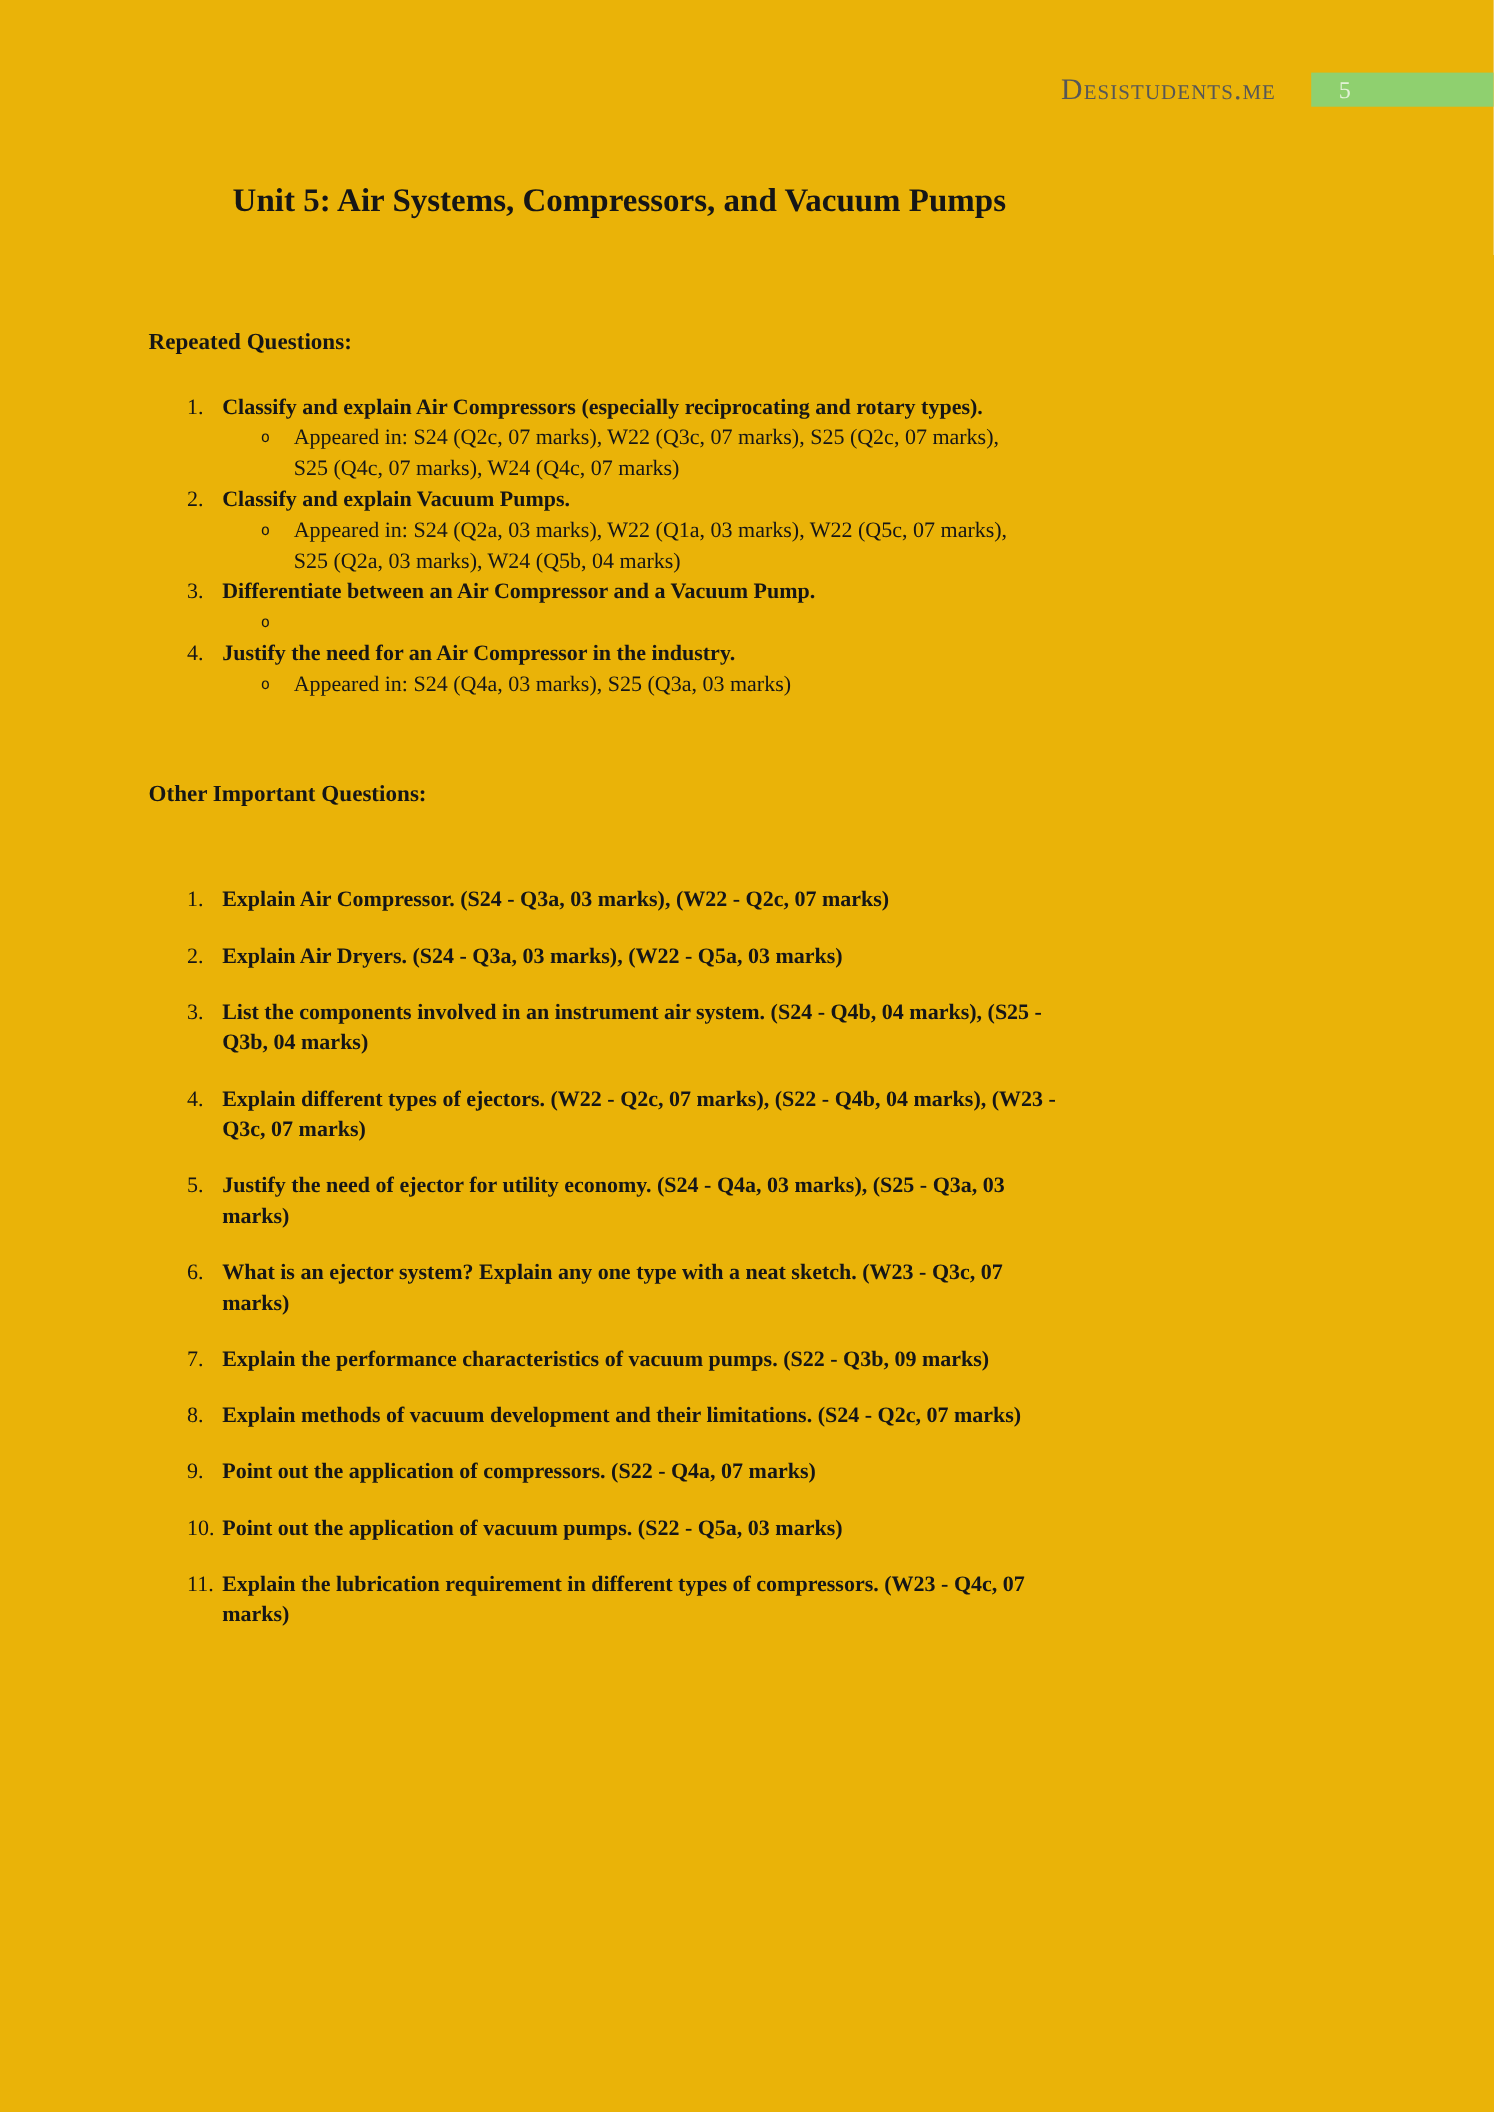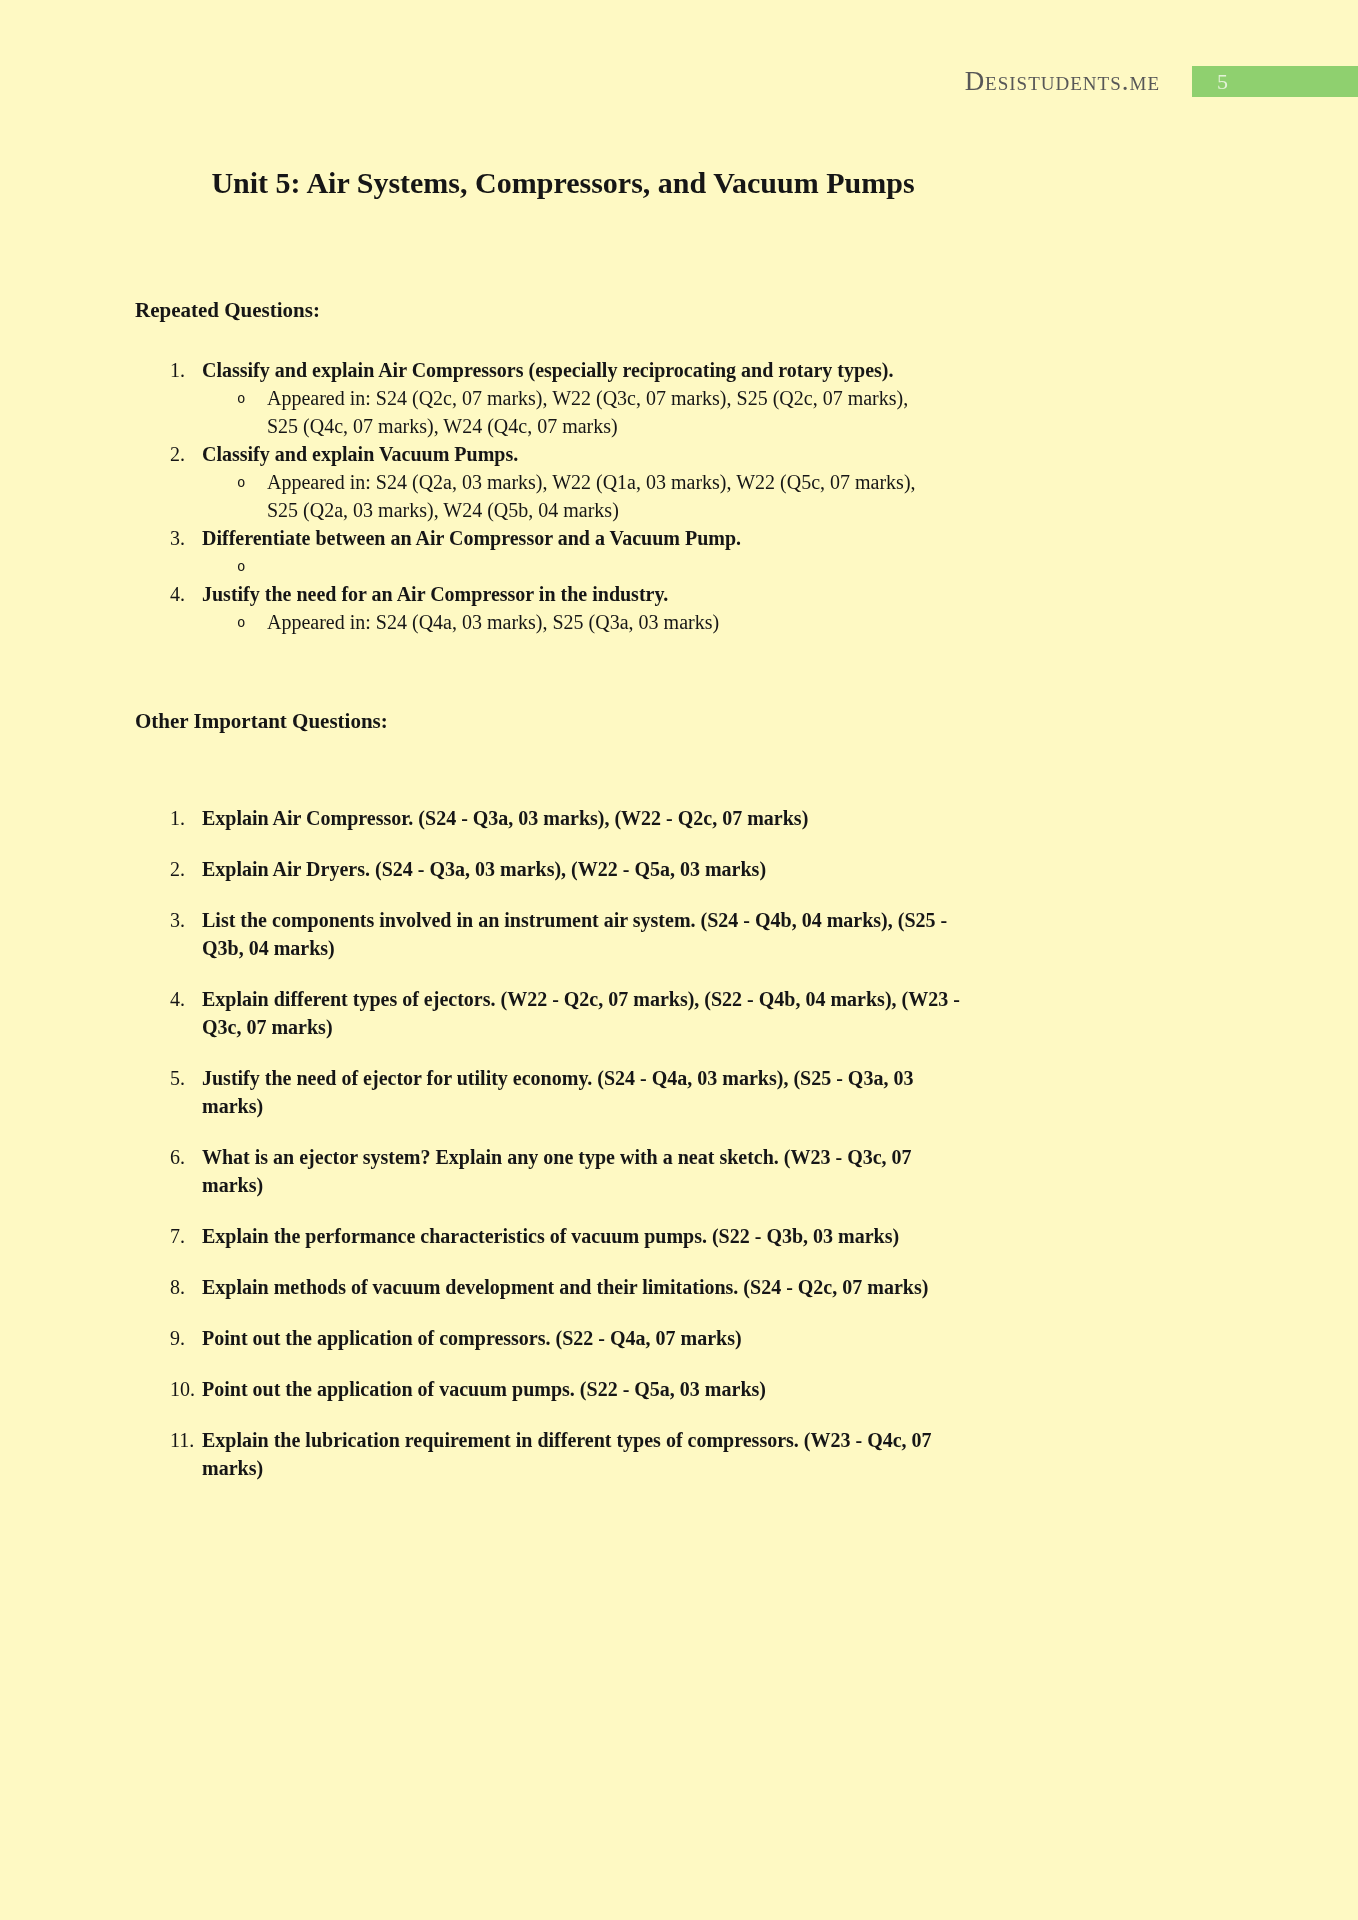--- a/index.html
+++ b/index.html
@@ -1,19 +1,19 @@
 <!DOCTYPE html>
 <html><head>
 <meta charset="utf-8">
 <style>
   html,body { margin:0; padding:0; background:#ffffff; }
   .page {
     position:relative;
     width:1358px; height:1920px;
-    background:#fef9c3;
+    background:#eab308;
     font-family:"Liberation Serif","DejaVu Serif",serif;
     color:#161616;
     overflow:hidden;
     box-sizing:border-box;
   }
 
   
   .header {
     position:absolute; top:66px; left:0; width:100%;
     display:flex; align-items:center; justify-content:flex-end;
@@ -195,21 +195,21 @@
         <span class="num">6.</span>
         <div class="q-body">
           <span class="q-bold">What is an ejector system? Explain any one type with a neat sketch.</span>
           <span class="q-cite">(W23 - Q3c, 07 marks)</span>
         </div>
       </li>
       <li class="q-item">
         <span class="num">7.</span>
         <div class="q-body">
           <span class="q-bold">Explain the performance characteristics of vacuum pumps.</span>
-          <span class="q-cite">(S22 - Q3b, 03 marks)</span>
+          <span class="q-cite">(S22 - Q3b, 09 marks)</span>
         </div>
       </li>
       <li class="q-item">
         <span class="num">8.</span>
         <div class="q-body">
           <span class="q-bold">Explain methods of vacuum development and their limitations.</span>
           <span class="q-cite">(S24 - Q2c, 07 marks)</span>
         </div>
       </li>
       <li class="q-item">

